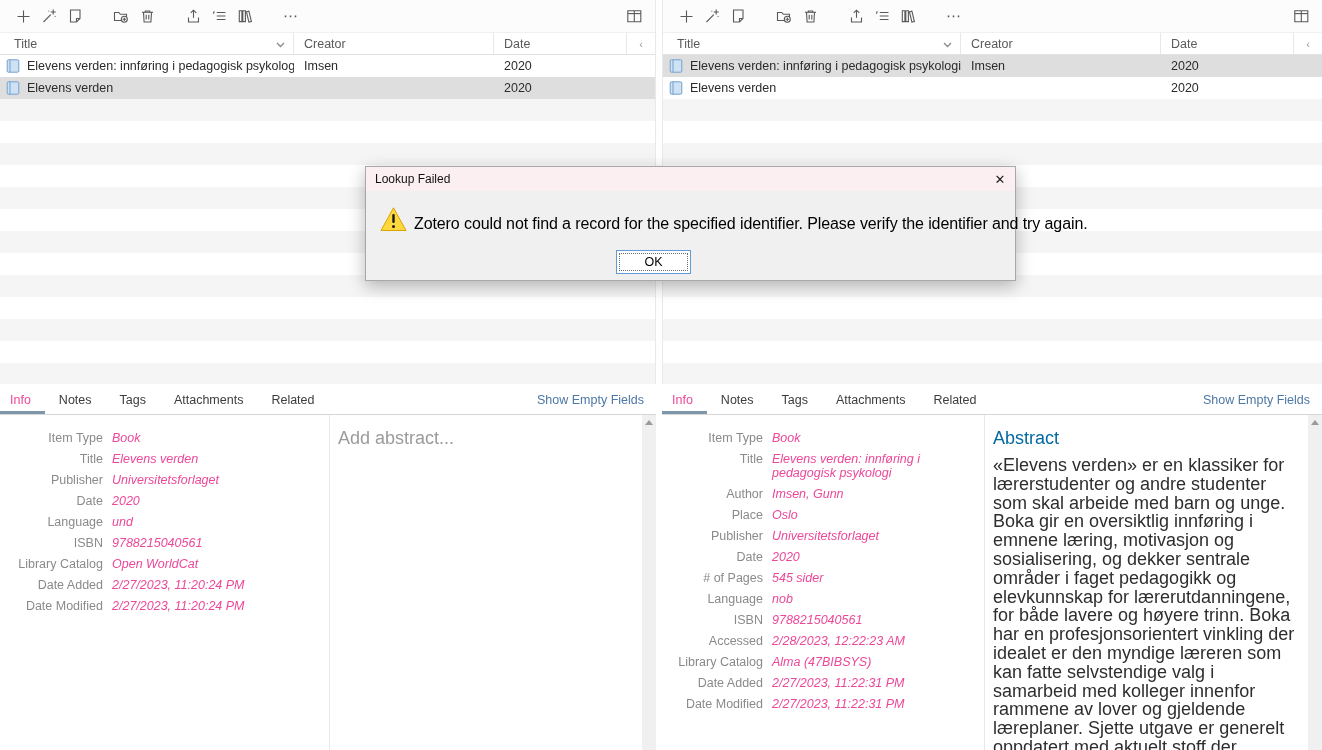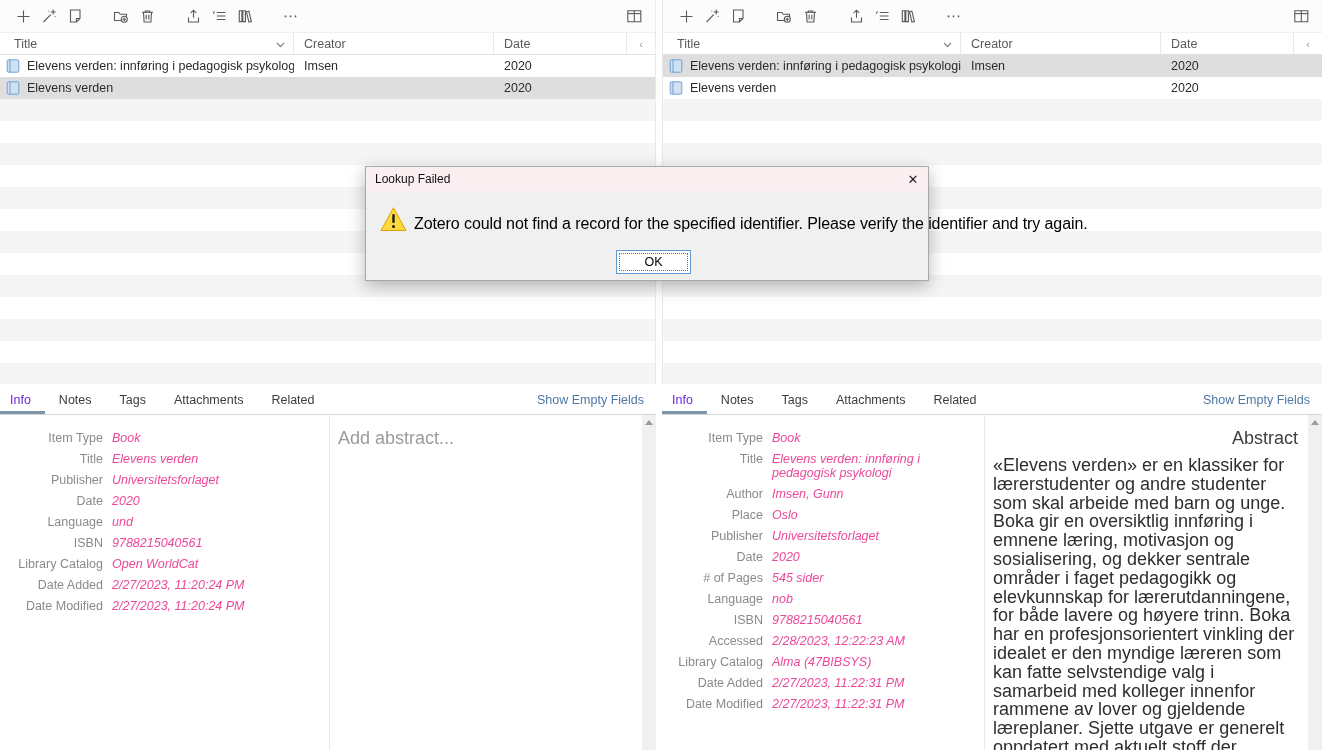--- a/index.html
+++ b/index.html
@@ -43,48 +43,48 @@
   .cell-creator { width:200px; padding-left:10px; }
   .cell-date { width:133px; padding-left:10px; }
   .cell-collapse { width:28px; }
   .book-icon { width:14px; height:14px; margin:0 7px 0 6px; flex:none; }
 
   
   .tabbar { height:31px; display:flex; align-items:flex-end; padding:0 12px 0 10px;
     border-bottom:1px solid #d6d6d6; background:#fff; }
   .tab { font-size:12.5px; color:#3c3c3c; padding:0 0 7px 0; margin-right:28px;
     cursor:pointer; position:relative; }
-  .tab.active { color:#6d28d9; }
+  .tab.active { color:#ec4899; }
   .tab.active::after { content:""; position:absolute; left:-10px; right:-14px; bottom:0;
     height:3px; background:#7e96ac; }
   .show-empty { margin-left:auto; font-size:12.5px; color:#4d77a5; padding-bottom:7px; cursor:pointer; }
 
   
   .bcontent { display:flex; height:335px; }
   .fields-col { padding-top:12px; overflow:hidden; }
   #bottom-left  .fields-col { width:330px; border-right:1px solid #e8e8e8; }
   #bottom-right .fields-col { width:323px; border-right:1px solid #e8e8e8; }
   .frow { display:grid; column-gap:9px; padding:3.5px 6px 3.5px 0; font-size:12.5px; }
   #bottom-left  .frow { grid-template-columns:103px 1fr; }
   #bottom-right .frow { grid-template-columns:101px 1fr; }
   .flabel { text-align:right; color:#8a8a8a; white-space:nowrap; }
   .fvalue { color:#ec4899; cursor:text;font-style:italic; }
 
   .abstract-col { flex:1; padding:13px 10px 0 8px; font-size:18px; overflow:hidden; }
   .abs-placeholder { color:#9b9b9b; }
-  .abs-label { color:#404040; margin-bottom:7px;text-align:right; }
+  .abs-label { color:#0369a1; margin-bottom:7px; }
   .abs-text { color:#2e2e2e; line-height:18.8px; }
 
   .vscroll { width:14px; background:#f0f0f0; position:relative; }
   .scroll-up { position:absolute; top:5px; left:3px; width:0; height:0;
     border-left:4px solid transparent; border-right:4px solid transparent;
     border-bottom:5px solid #9a9a9a; }
 
   
-  #dialog { position:absolute; left:365px; top:166px; width:564px; height:115px;
+  #dialog { position:absolute; left:365px; top:166px; width:651px; height:115px;
     background:#f0f0f0; border:1px solid #a8a8a8; box-shadow:0 5px 16px rgba(0,0,0,.28); }
   .dlg-titlebar { height:24px; background:#fceff1; display:flex; align-items:center;
     padding-left:9px; font-size:12px; color:#111; }
   .dlg-close { margin-left:auto; width:30px; height:24px; display:flex; align-items:center;
     justify-content:center; font-size:13px; color:#222; cursor:pointer; }
   .dlg-warning { position:absolute; left:14px; top:39px; width:27px; height:26px; }
   .dlg-message { position:absolute; left:48px; top:48px; font-size:16px;
     letter-spacing:-0.1px; white-space:nowrap; color:#000; }
   .dlg-ok { position:absolute; left:250px; top:83px; width:75px; height:24px;
     background:#fff; border:1px solid #5f9bd5; font-size:12.5px; color:#000;

